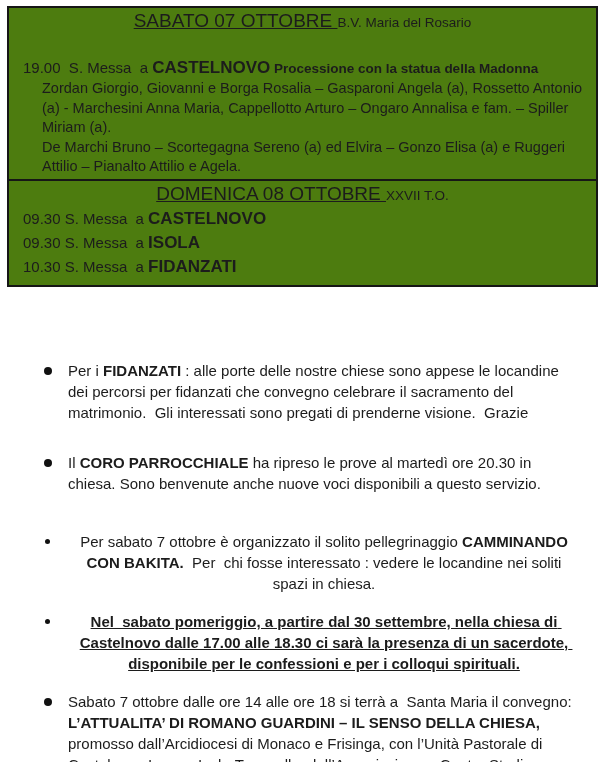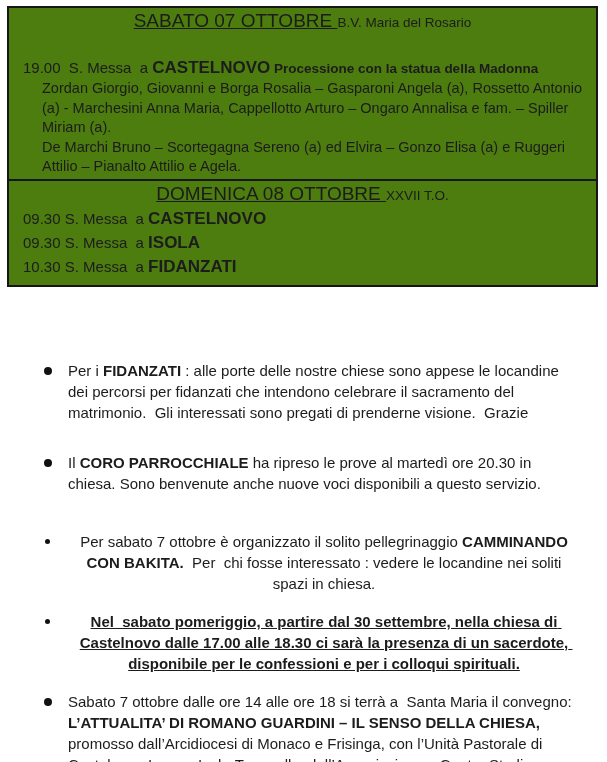--- a/index.html
+++ b/index.html
@@ -78,21 +78,21 @@
     </div>
 
   </div>
 
   <div class="bullets">
 
     <div class="bullet gap-a">
       <span class="glyph">
           <span class="dot large"></span>
         </span>
-      <span class="btext"><span>Per i </span><span class="bseg-b">FIDANZATI</span><span> : alle porte delle nostre chiese sono appese le locandine dei percorsi per fidanzati che intendono celebrare il sacramento del matrimonio.  Gli interessati sono pregati di prenderne visione.  Grazie</span></span>
+      <span class="btext"><span>Per i </span><span class="bseg-b">FIDANZATI</span><span> : alle porte delle nostre chiese sono appese le locandine dei percorsi per fidanzati che convegno celebrare il sacramento del matrimonio.  Gli interessati sono pregati di prenderne visione.  Grazie</span></span>
     </div>
 
     <div class="bullet gap-b">
       <span class="glyph">
           <span class="dot large"></span>
         </span>
       <span class="btext"><span>Il </span><span class="bseg-b">CORO PARROCCHIALE</span><span> ha ripreso le prove al martedì ore 20.30 in chiesa. Sono benvenute anche nuove voci disponibili a questo servizio.</span></span>
     </div>
 
     <div class="bullet gap-c">

